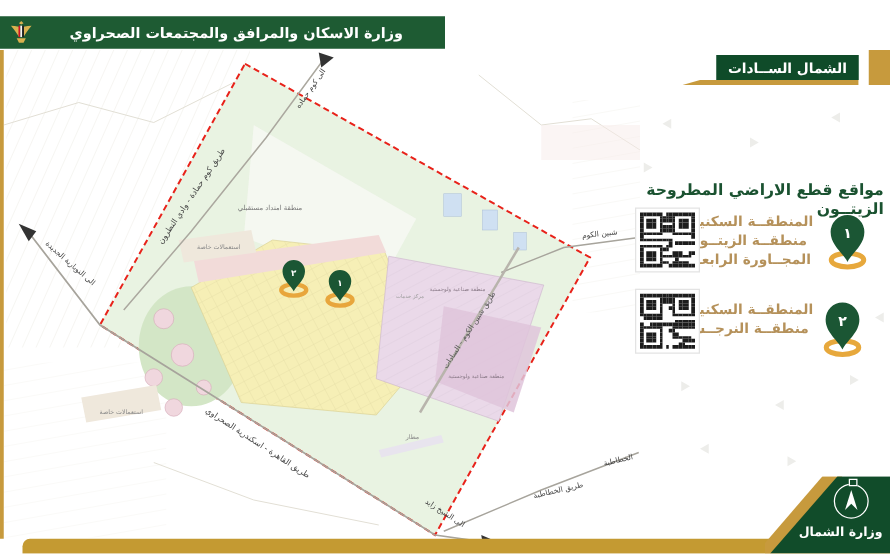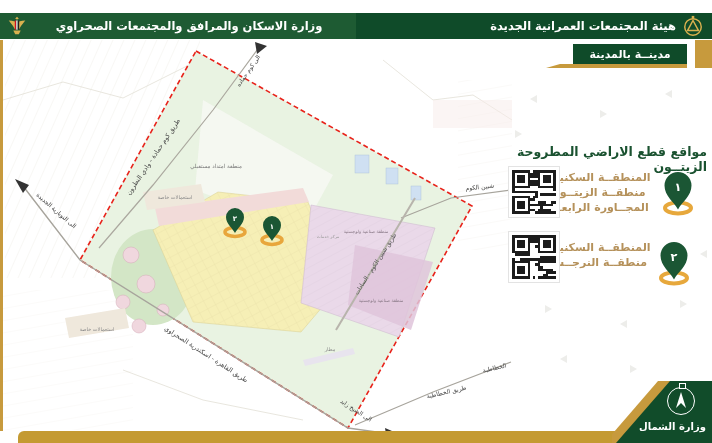--- a/index.html
+++ b/index.html
@@ -69,33 +69,25 @@
       <path d="M12 2 L14 4 L12 5 L10 4 Z" fill="#d9b14f"></path>
       <path d="M3 6 Q8 12 10 16 L10 7 Q6 6 3 6 Z" fill="#d9b14f"></path>
       <path d="M21 6 Q16 12 14 16 L14 7 Q18 6 21 6 Z" fill="#d9b14f"></path>
       <rect x="9.6" y="6" width="1.6" height="10" fill="#ce1126"></rect>
       <rect x="11.2" y="6" width="1.6" height="10" fill="#f5f5f5"></rect>
       <rect x="12.8" y="6" width="1.6" height="10" fill="#222222"></rect>
       <path d="M8 17 L16 17 L14 21 L10 21 Z" fill="#d9b14f"></path>
     </svg>
     <div class="bar-label">وزارة الاسكان والمرافق والمجتمعات الصحراوي</div>
   </div>
-  <div class="bar" id="bar-authority">
-    <div class="bar-label">هيئة المجتمعات العمرانية الجديدة</div>
-    <svg class="emblem" viewBox="0 0 24 24">
-      <circle cx="12" cy="13" r="9" fill="none" stroke="#d9b14f" stroke-width="1.6"></circle>
-      <path d="M12 6 L18 17 L6 17 Z" fill="none" stroke="#d9b14f" stroke-width="1.6"></path>
-      <rect x="10.6" y="1" width="2.8" height="3" fill="#d9b14f"></rect>
-    </svg>
-  </div>
 
   <div id="left-strip"></div>
   <div id="bottom-bar"></div>
 
-  <div id="city-badge">مدينــة بالمدينة</div>
+  <div id="city-badge">الشمال الســادات</div>
   <div id="city-badge-underline"></div>
   <div id="gold-block"></div>
 
   <div class="chev" style="left:530px;top:95px;"></div>
   <div class="chev r" style="left:600px;top:110px;"></div>
   <div class="chev" style="left:665px;top:90px;"></div>
   <div class="chev r" style="left:545px;top:305px;"></div>
   <div class="chev" style="left:620px;top:320px;"></div>
   <div class="chev r" style="left:680px;top:300px;"></div>
   <div class="chev" style="left:560px;top:355px;"></div>

